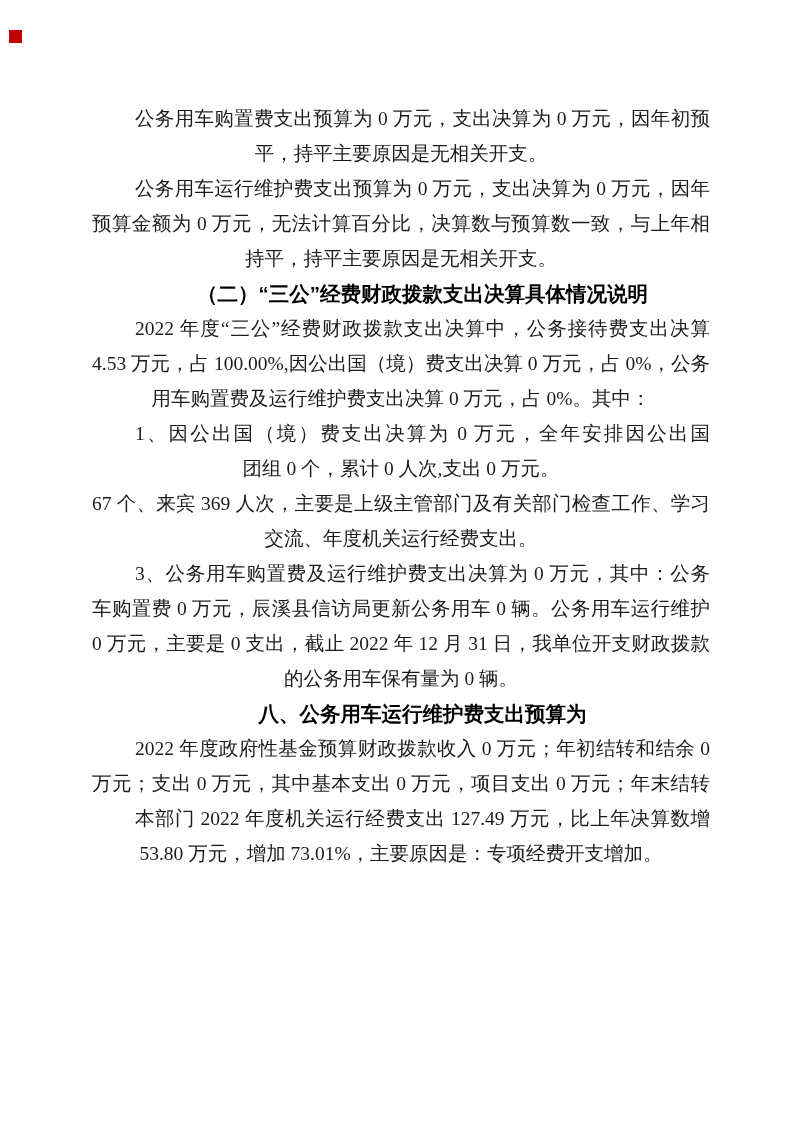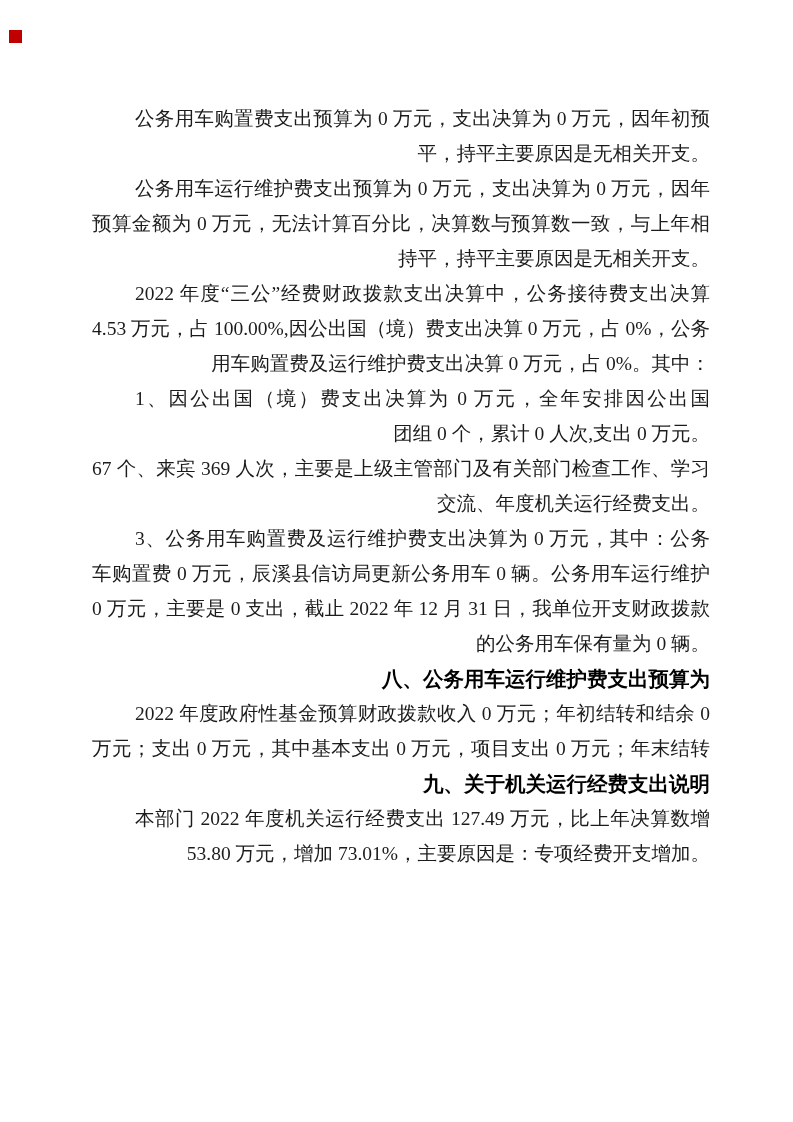--- a/index.html
+++ b/index.html
@@ -28,21 +28,21 @@
     left: 92px;
     top: 101px;
     width: 618px;
   }
   .line {
     margin: 0;
     padding: 0;
     height: 35px;
     line-height: 35px;
     font-size: 19.5px;
-    text-align: right;
+    text-align: center;
     overflow: hidden;
     white-space: normal;
   }
   
   .j {
     text-align: justify;
     text-align-last: justify;
   }
   
   .indent {
@@ -64,20 +64,21 @@
 
   <div class="content">
 
     <p class="line j indent">公务用车购置费支出预算为 0 万元，支出决算为 0 万元，因年初预算</p>
     <p class="line">平，持平主要原因是无相关开支。</p>
 
     <p class="line j indent">公务用车运行维护费支出预算为 0 万元，支出决算为 0 万元，因年初</p>
     <p class="line j">预算金额为 0 万元，无法计算百分比，决算数与预算数一致，与上年相比</p>
     <p class="line">持平，持平主要原因是无相关开支。</p>
 
+    <p class="line heading indent">（二）“三公”经费财政拨款支出决算具体情况说明</p>
 
     <p class="line j indent">2022 年度“三公”经费财政拨款支出决算中，公务接待费支出决算</p>
     <p class="line j">4.53 万元，占 100.00%,因公出国（境）费支出决算 0 万元，占 0%，公务</p>
     <p class="line">用车购置费及运行维护费支出决算 0 万元，占 0%。其中：</p>
 
     <p class="line j indent">1、因公出国（境）费支出决算为 0 万元，全年安排因公出国（境）</p>
     <p class="line">团组 0 个，累计 0 人次,支出 0 万元。</p>
 
     <p class="line j">67 个、来宾 369 人次，主要是上级主管部门及有关部门检查工作、学习</p>
     <p class="line">交流、年度机关运行经费支出。</p>
@@ -85,18 +86,17 @@
     <p class="line j indent">3、公务用车购置费及运行维护费支出决算为 0 万元，其中：公务用</p>
     <p class="line j">车购置费 0 万元，辰溪县信访局更新公务用车 0 辆。公务用车运行维护费</p>
     <p class="line j">0 万元，主要是 0 支出，截止 2022 年 12 月 31 日，我单位开支财政拨款</p>
     <p class="line">的公务用车保有量为 0 辆。</p>
 
     <p class="line heading indent">八、公务用车运行维护费支出预算为</p>
 
     <p class="line j indent">2022 年度政府性基金预算财政拨款收入 0 万元；年初结转和结余 0</p>
     <p class="line j">万元；支出 0 万元，其中基本支出 0 万元，项目支出 0 万元；年末结转和</p>
 
-    <p class="line heading indent">九、关于机关运行经费支出说明</p>
 
     <p class="line j indent">本部门 2022 年度机关运行经费支出 127.49 万元，比上年决算数增加</p>
     <p class="line">53.80 万元，增加 73.01%，主要原因是：专项经费开支增加。</p>
   </div>
 </div>
 
 </body></html>

